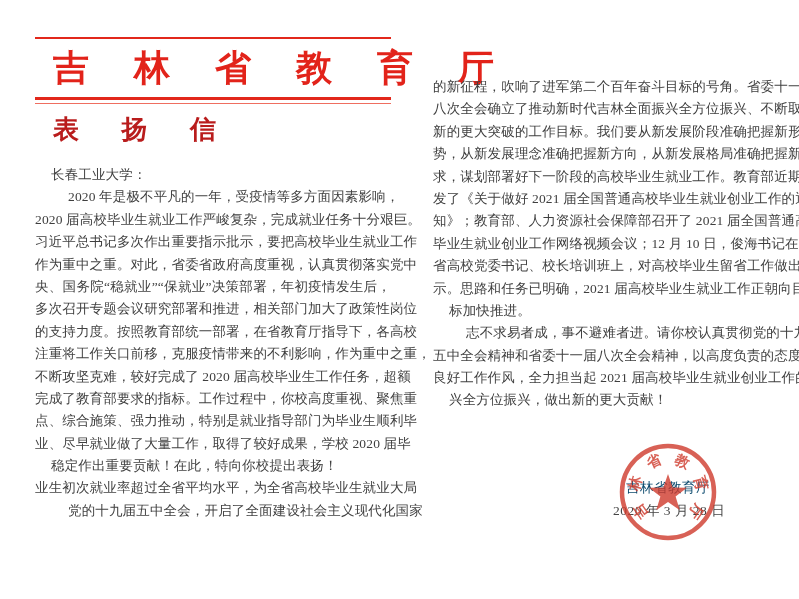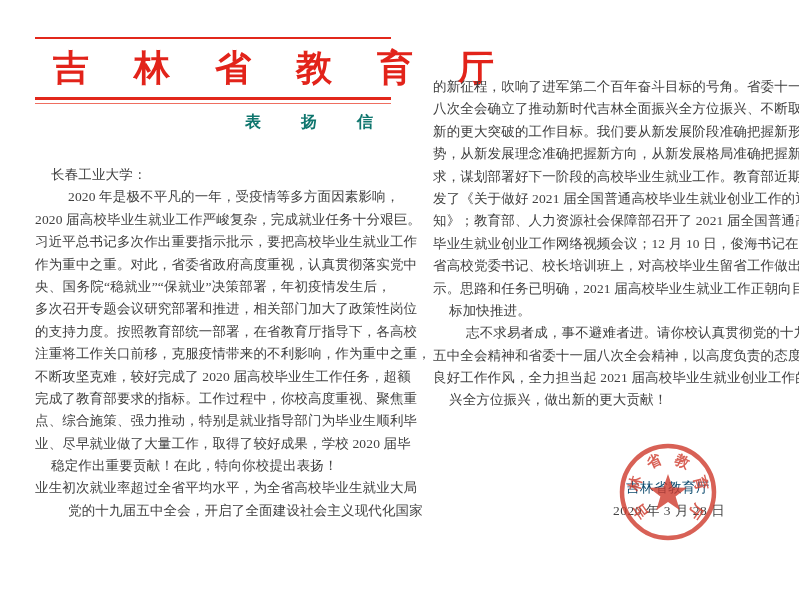--- a/index.html
+++ b/index.html
@@ -19,22 +19,22 @@
     text-align: center; color: #e2231a; font-weight: bold;
     font-size: 36px; letter-spacing: 18px; padding-left: 18px;
     white-space: nowrap;
   }
 
   .rule-thick { position: absolute; left: 0; top: 97px;  width: 100%; height: 3px; background: #e2281b; }
   .rule-thin  { position: absolute; left: 0; top: 103px; width: 100%; height: 1px; background: #ef6e60; }
 
   .letter-title {
     position: absolute; left: 0; top: 112px; width: 100%;
-    text-align: right; color: #0f766e; font-weight: bold;
-    font-size: 16px; letter-spacing: 18px; padding-left: 18px;
+    text-align: left; color: #b91c1c; font-weight: bold;
+    font-size: 26px; letter-spacing: 18px; padding-left: 18px;
     white-space: nowrap;
   }
 
   
   .body-col { position: absolute; left: 0; width: 356px; color: #3f3f3f; font-size: 13.5px; letter-spacing: 0.15px; }
   .body-col.l { top: 164px; }
   .body-col.r { top: 76px; }
 
   .ln { height: 22.4px; line-height: 22.4px; text-align: justify; text-align-last: justify; white-space: nowrap; overflow: visible; }
   .ln.short { text-align: left; text-align-last: left; margin-left: 16px; }

